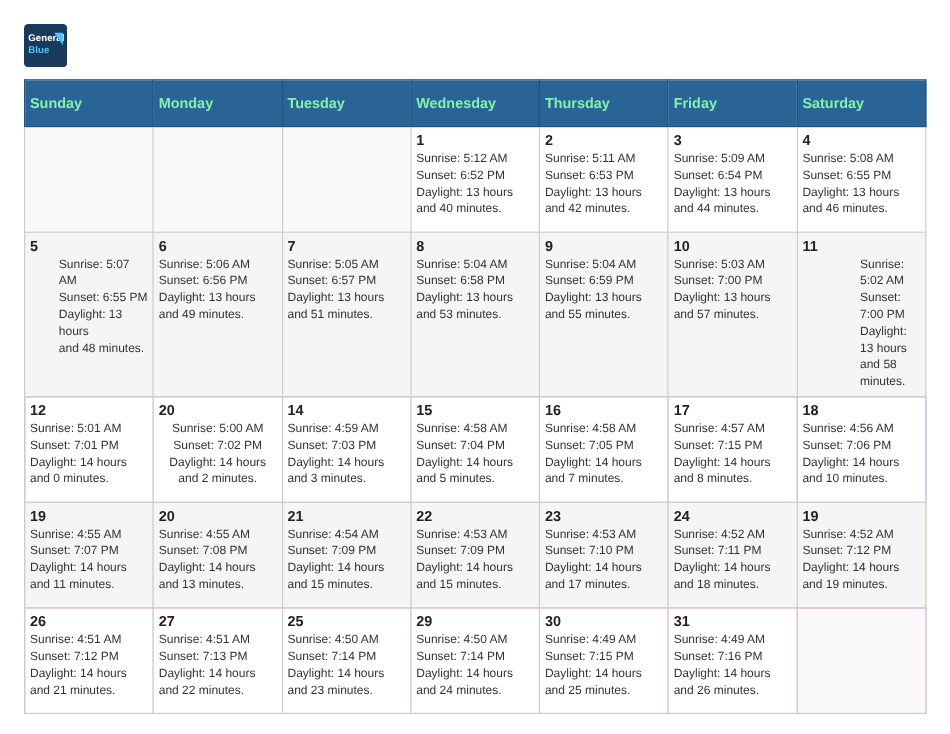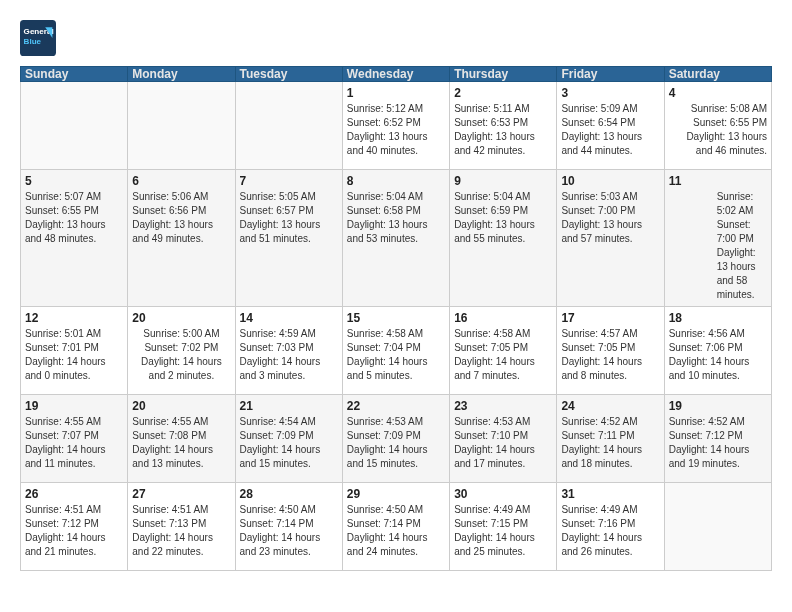--- a/index.html
+++ b/index.html
@@ -37,24 +37,24 @@
       font-size: 14px;
       color: #555;
     }
     .calendar-table {
       width: 100%;
       border-collapse: collapse;
       table-layout: fixed;
     }
     .calendar-table th {
       background-color: #2a6496;
-      color: #e5e5e5;
+      color: #86efac;
       font-size: 12px;
       font-weight: bold;
-      padding: 0 4px;
+      padding: 12px 4px;
       text-align: left;
       border: 1px solid #1e5580;
       margin-left: 16px;
     }
     .calendar-table td {
       vertical-align: top;
       border: 1px solid #ccc;
       padding: 4px 4px;
       font-size: 10px;
       color: #333;
@@ -138,30 +138,30 @@
         </td>
         <td>
           <span class="day-number">3</span>
           <div class="day-info" style="white-space: pre-line;">Sunrise: 5:09 AM
 Sunset: 6:54 PM
 Daylight: 13 hours
 and 44 minutes.</div>
         </td>
         <td>
           <span class="day-number">4</span>
-          <div class="day-info" style="white-space: pre-line; text-align: right;">Sunrise: 5:08 AM
+          <div class="day-info" style="white-space: pre-line;">Sunrise: 5:08 AM
 Sunset: 6:55 PM
 Daylight: 13 hours
 and 46 minutes.</div>
         </td>
       </tr>
       <tr style="background: rgb(245, 245, 245);">
         <td>
           <span class="day-number">5</span>
-          <div class="day-info" style="white-space: pre-line;">Sunrise: 5:07 AM
+          <div class="day-info" style="white-space: pre-line; margin-left: 24px;">Sunrise: 5:07 AM
 Sunset: 6:55 PM
 Daylight: 13 hours
 and 48 minutes.</div>
         </td>
         <td>
           <span class="day-number">6</span>
           <div class="day-info" style="white-space: pre-line;">Sunrise: 5:06 AM
 Sunset: 6:56 PM
 Daylight: 13 hours
 and 49 minutes.</div>
@@ -234,21 +234,21 @@
         <td>
           <span class="day-number">16</span>
           <div class="day-info" style="white-space: pre-line;">Sunrise: 4:58 AM
 Sunset: 7:05 PM
 Daylight: 14 hours
 and 7 minutes.</div>
         </td>
         <td>
           <span class="day-number">17</span>
           <div class="day-info" style="white-space: pre-line;">Sunrise: 4:57 AM
-Sunset: 7:05 PM
+Sunset: 7:15 PM
 Daylight: 14 hours
 and 8 minutes.</div>
         </td>
         <td>
           <span class="day-number">18</span>
           <div class="day-info" style="white-space: pre-line;">Sunrise: 4:56 AM
 Sunset: 7:06 PM
 Daylight: 14 hours
 and 10 minutes.</div>
         </td>
@@ -313,21 +313,21 @@
 and 21 minutes.</div>
         </td>
         <td>
           <span class="day-number">27</span>
           <div class="day-info" style="white-space: pre-line;">Sunrise: 4:51 AM
 Sunset: 7:13 PM
 Daylight: 14 hours
 and 22 minutes.</div>
         </td>
         <td>
-          <span class="day-number">28</span>
+          <span class="day-number">25</span>
           <div class="day-info" style="white-space: pre-line;">Sunrise: 4:50 AM
 Sunset: 7:14 PM
 Daylight: 14 hours
 and 23 minutes.</div>
         </td>
         <td>
           <span class="day-number">29</span>
           <div class="day-info" style="white-space: pre-line;">Sunrise: 4:50 AM
 Sunset: 7:14 PM
 Daylight: 14 hours

